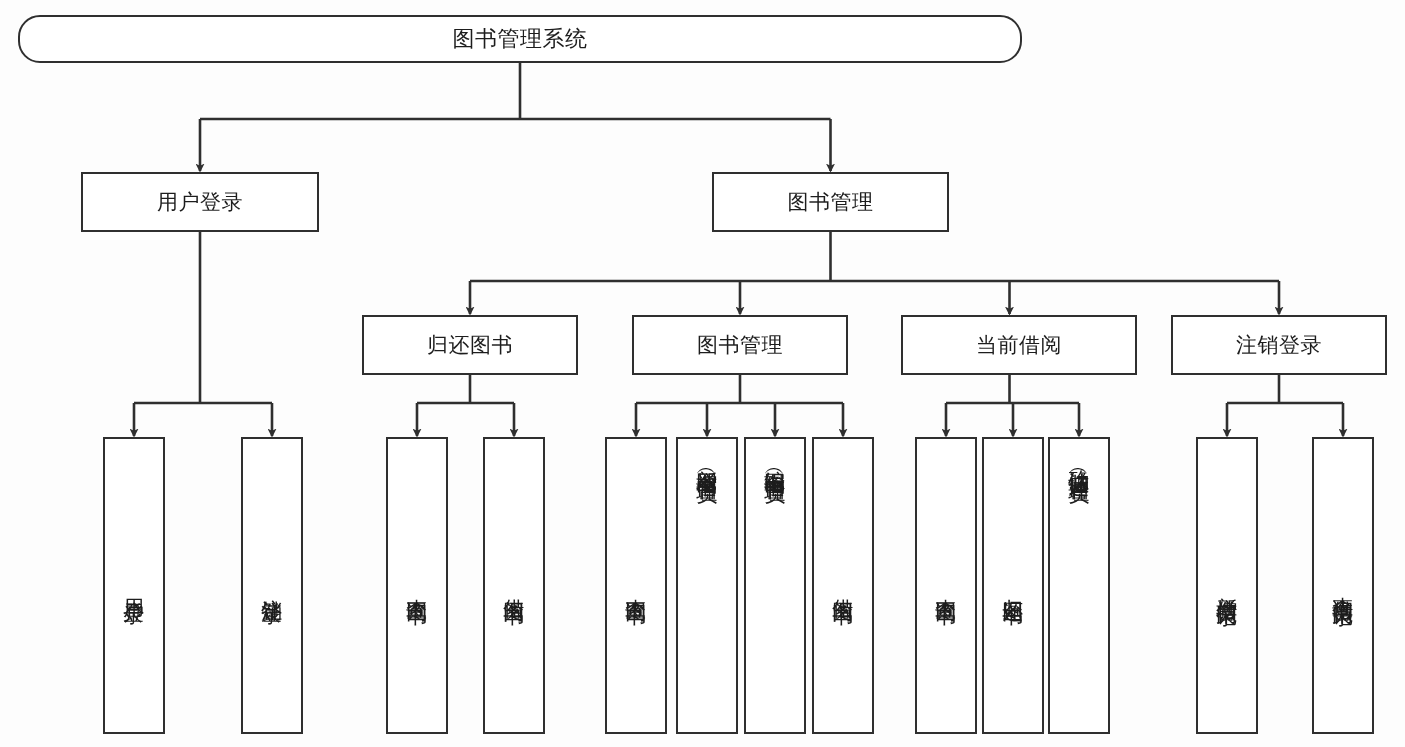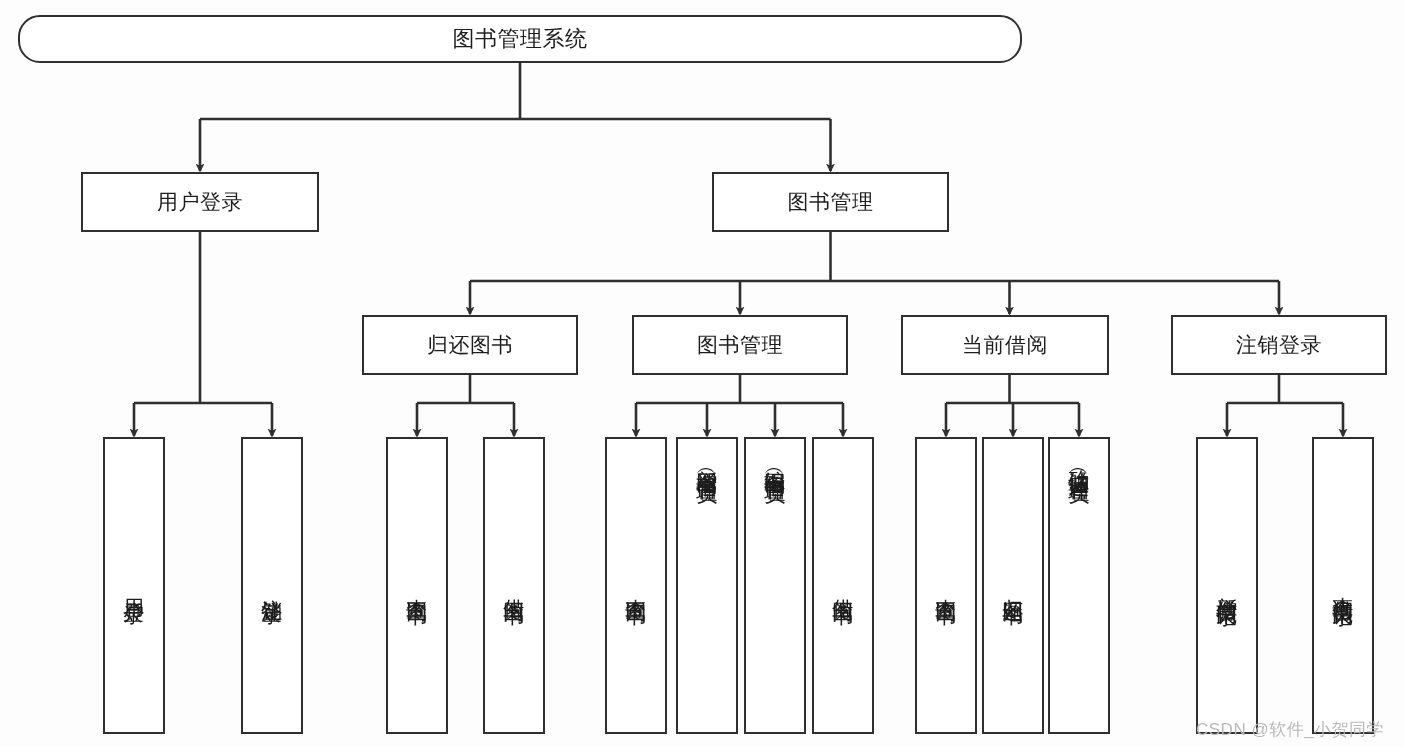--- a/index.html
+++ b/index.html
@@ -122,21 +122,21 @@
       </div>
       <div class="node level2" style="left: 712px; top: 172px; width: 237px; height: 60px;">
         <span class="label">图书管理</span>
       </div>
       <div class="node level3" style="left: 362px; top: 315px; width: 216px; height: 60px;">
         <span class="label">归还图书</span>
       </div>
       <div class="node level3" style="left: 632px; top: 315px; width: 216px; height: 60px;">
         <span class="label">图书管理</span>
       </div>
-      <div class="node level3" style="left: 901px; top: 315px; width: 208px; height: 60px;">
+      <div class="node level3" style="left: 901px; top: 315px; width: 236px; height: 60px;">
         <span class="label">当前借阅</span>
       </div>
       <div class="node level3" style="left: 1171px; top: 315px; width: 216px; height: 60px;">
         <span class="label">注销登录</span>
       </div>
       <div class="node leaf center-v" style="left: 103px; top: 437px; width: 62px; height: 297px;">
         <span class="label">用户登录</span>
       </div>
       <div class="node leaf center-v" style="left: 241px; top: 437px; width: 62px; height: 297px;">
         <span class="label">注销登录</span>
@@ -169,15 +169,14 @@
         <span class="label">确认归还（管理员）</span>
       </div>
       <div class="node leaf center-v" style="left: 1196px; top: 437px; width: 62px; height: 297px;">
         <span class="label">新增借阅记录</span>
       </div>
       <div class="node leaf center-v" style="left: 1312px; top: 437px; width: 62px; height: 297px;">
         <span class="label">查询借阅记录</span>
       </div>
     </div>
 
-  <div class="watermark" style="left: 1196px; top: 718px;">CSDN @软件_小贺同学</div>
 
 </div>
 
 </body></html>

